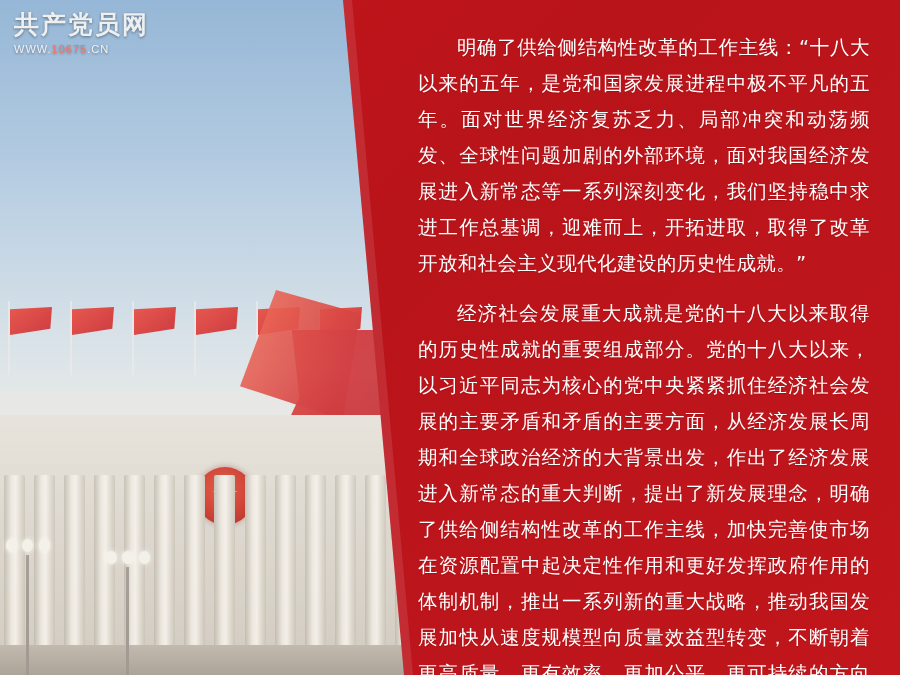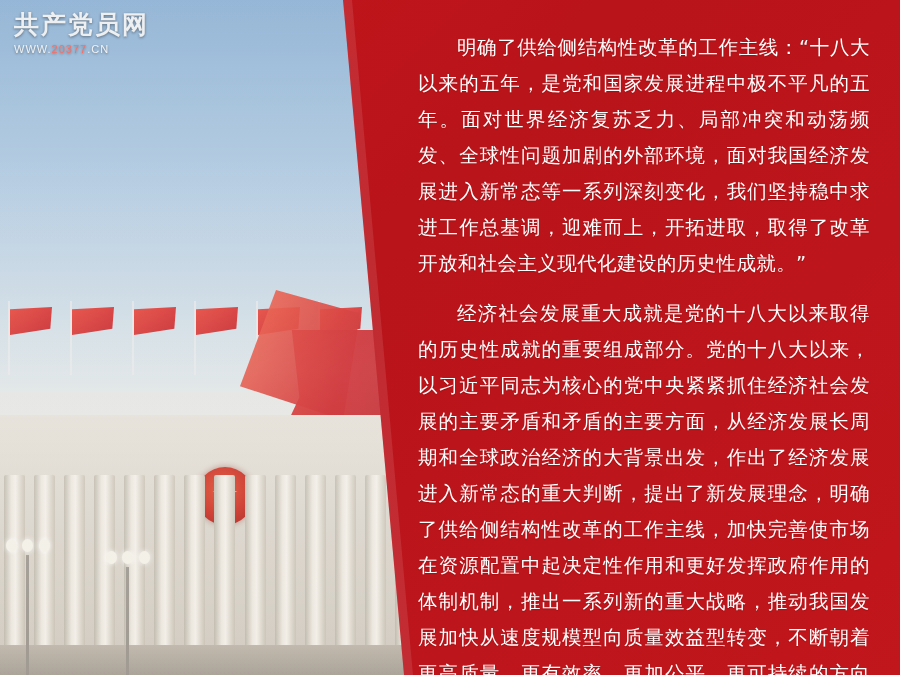--- a/index.html
+++ b/index.html
@@ -354,21 +354,21 @@
     </div>
 
     <div class="haze"></div>
   </div>
 
   <div class="red-panel"></div>
   <div class="red-panel-edge"></div>
 
   <div class="watermark">
     <div class="wm-title">共产党员网</div>
-    <div class="wm-url"><span>WWW.</span><span class="dot-red">20377</span><span>.CN</span></div>
+    <div class="wm-url"><span>WWW.</span><span class="dot-red">10675</span><span>.CN</span></div>
   </div>
 
   <div class="article">
     <p class="para">明确了供给侧结构性改革的工作主线：“十八大以来的五年，是党和国家发展进程中极不平凡的五年。面对世界经济复苏乏力、局部冲突和动荡频发、全球性问题加剧的外部环境，面对我国经济发展进入新常态等一系列深刻变化，我们坚持稳中求进工作总基调，迎难而上，开拓进取，取得了改革开放和社会主义现代化建设的历史性成就。”</p>
     <p class="para">经济社会发展重大成就是党的十八大以来取得的历史性成就的重要组成部分。党的十八大以来，以习近平同志为核心的党中央紧紧抓住经济社会发展的主要矛盾和矛盾的主要方面，从经济发展长周期和全球政治经济的大背景出发，作出了经济发展进入新常态的重大判断，提出了新发展理念，明确了供给侧结构性改革的工作主线，加快完善使市场在资源配置中起决定性作用和更好发挥政府作用的体制机制，推出一系列新的重大战略，推动我国发展加快从速度规模型向质量效益型转变，不断朝着更高质量、更有效率、更加公平、更可持续的方向前进。</p>
   </div>
 
 </div>
 
 </body></html>

